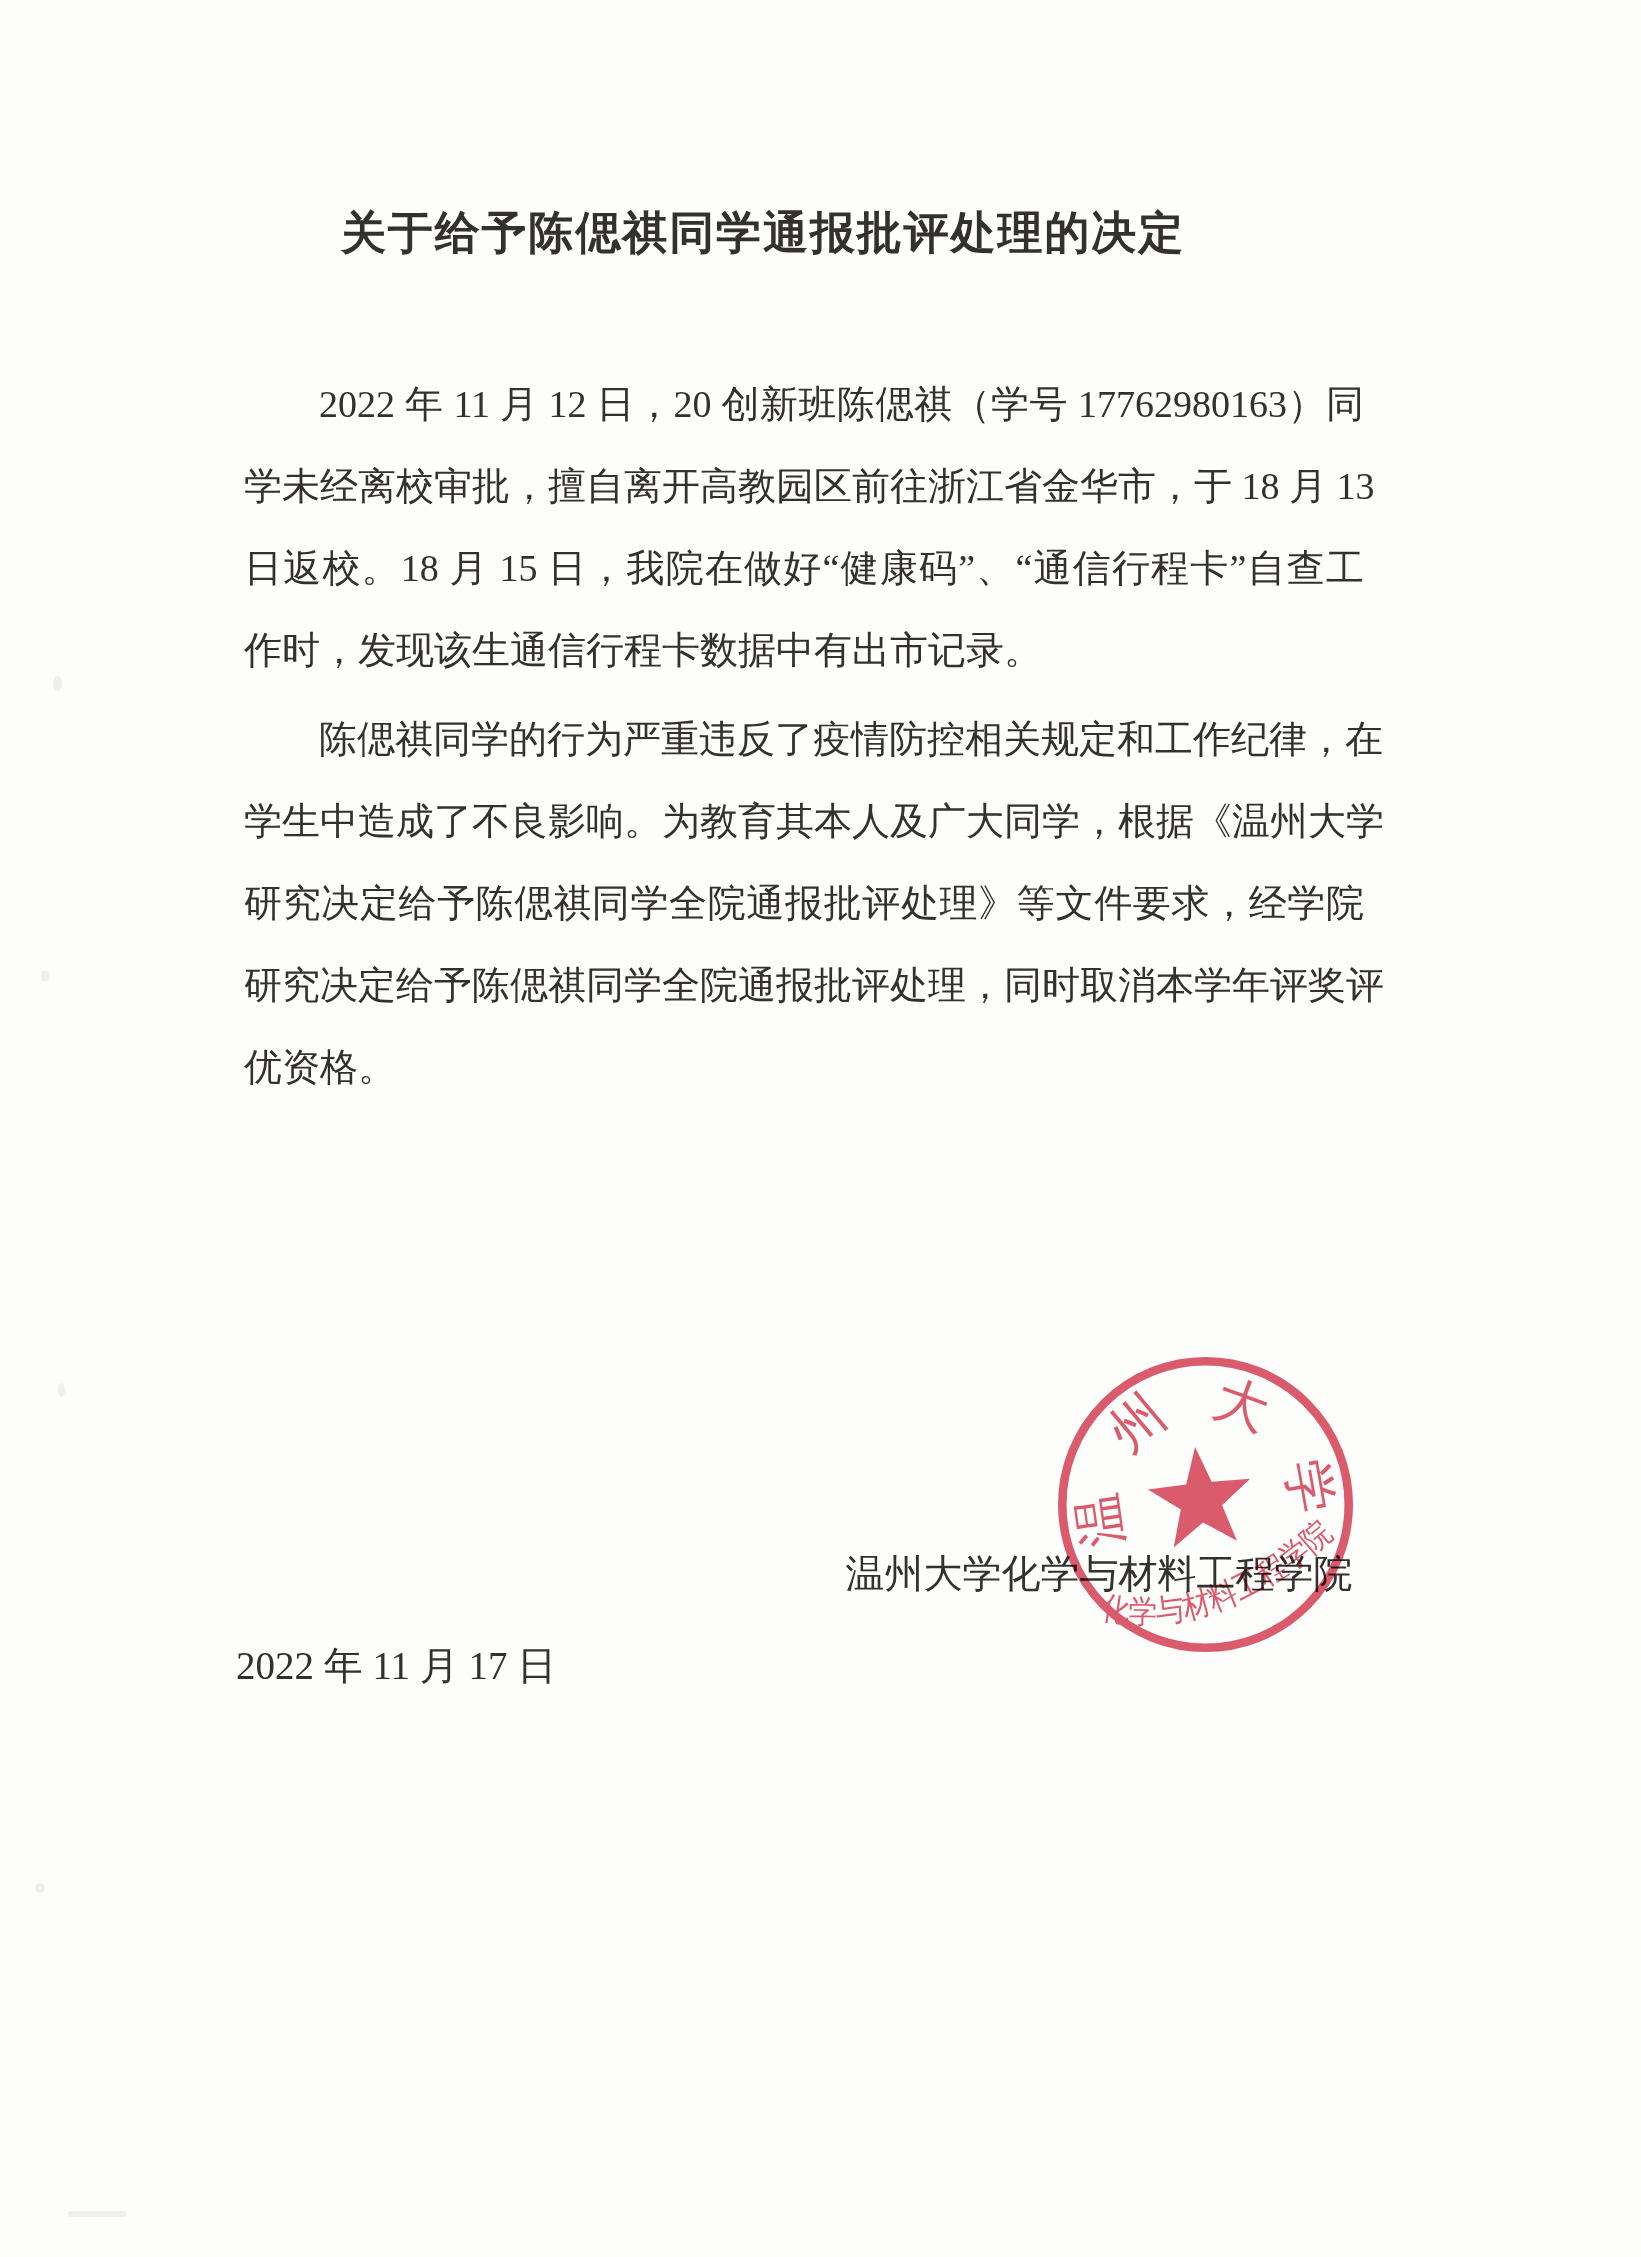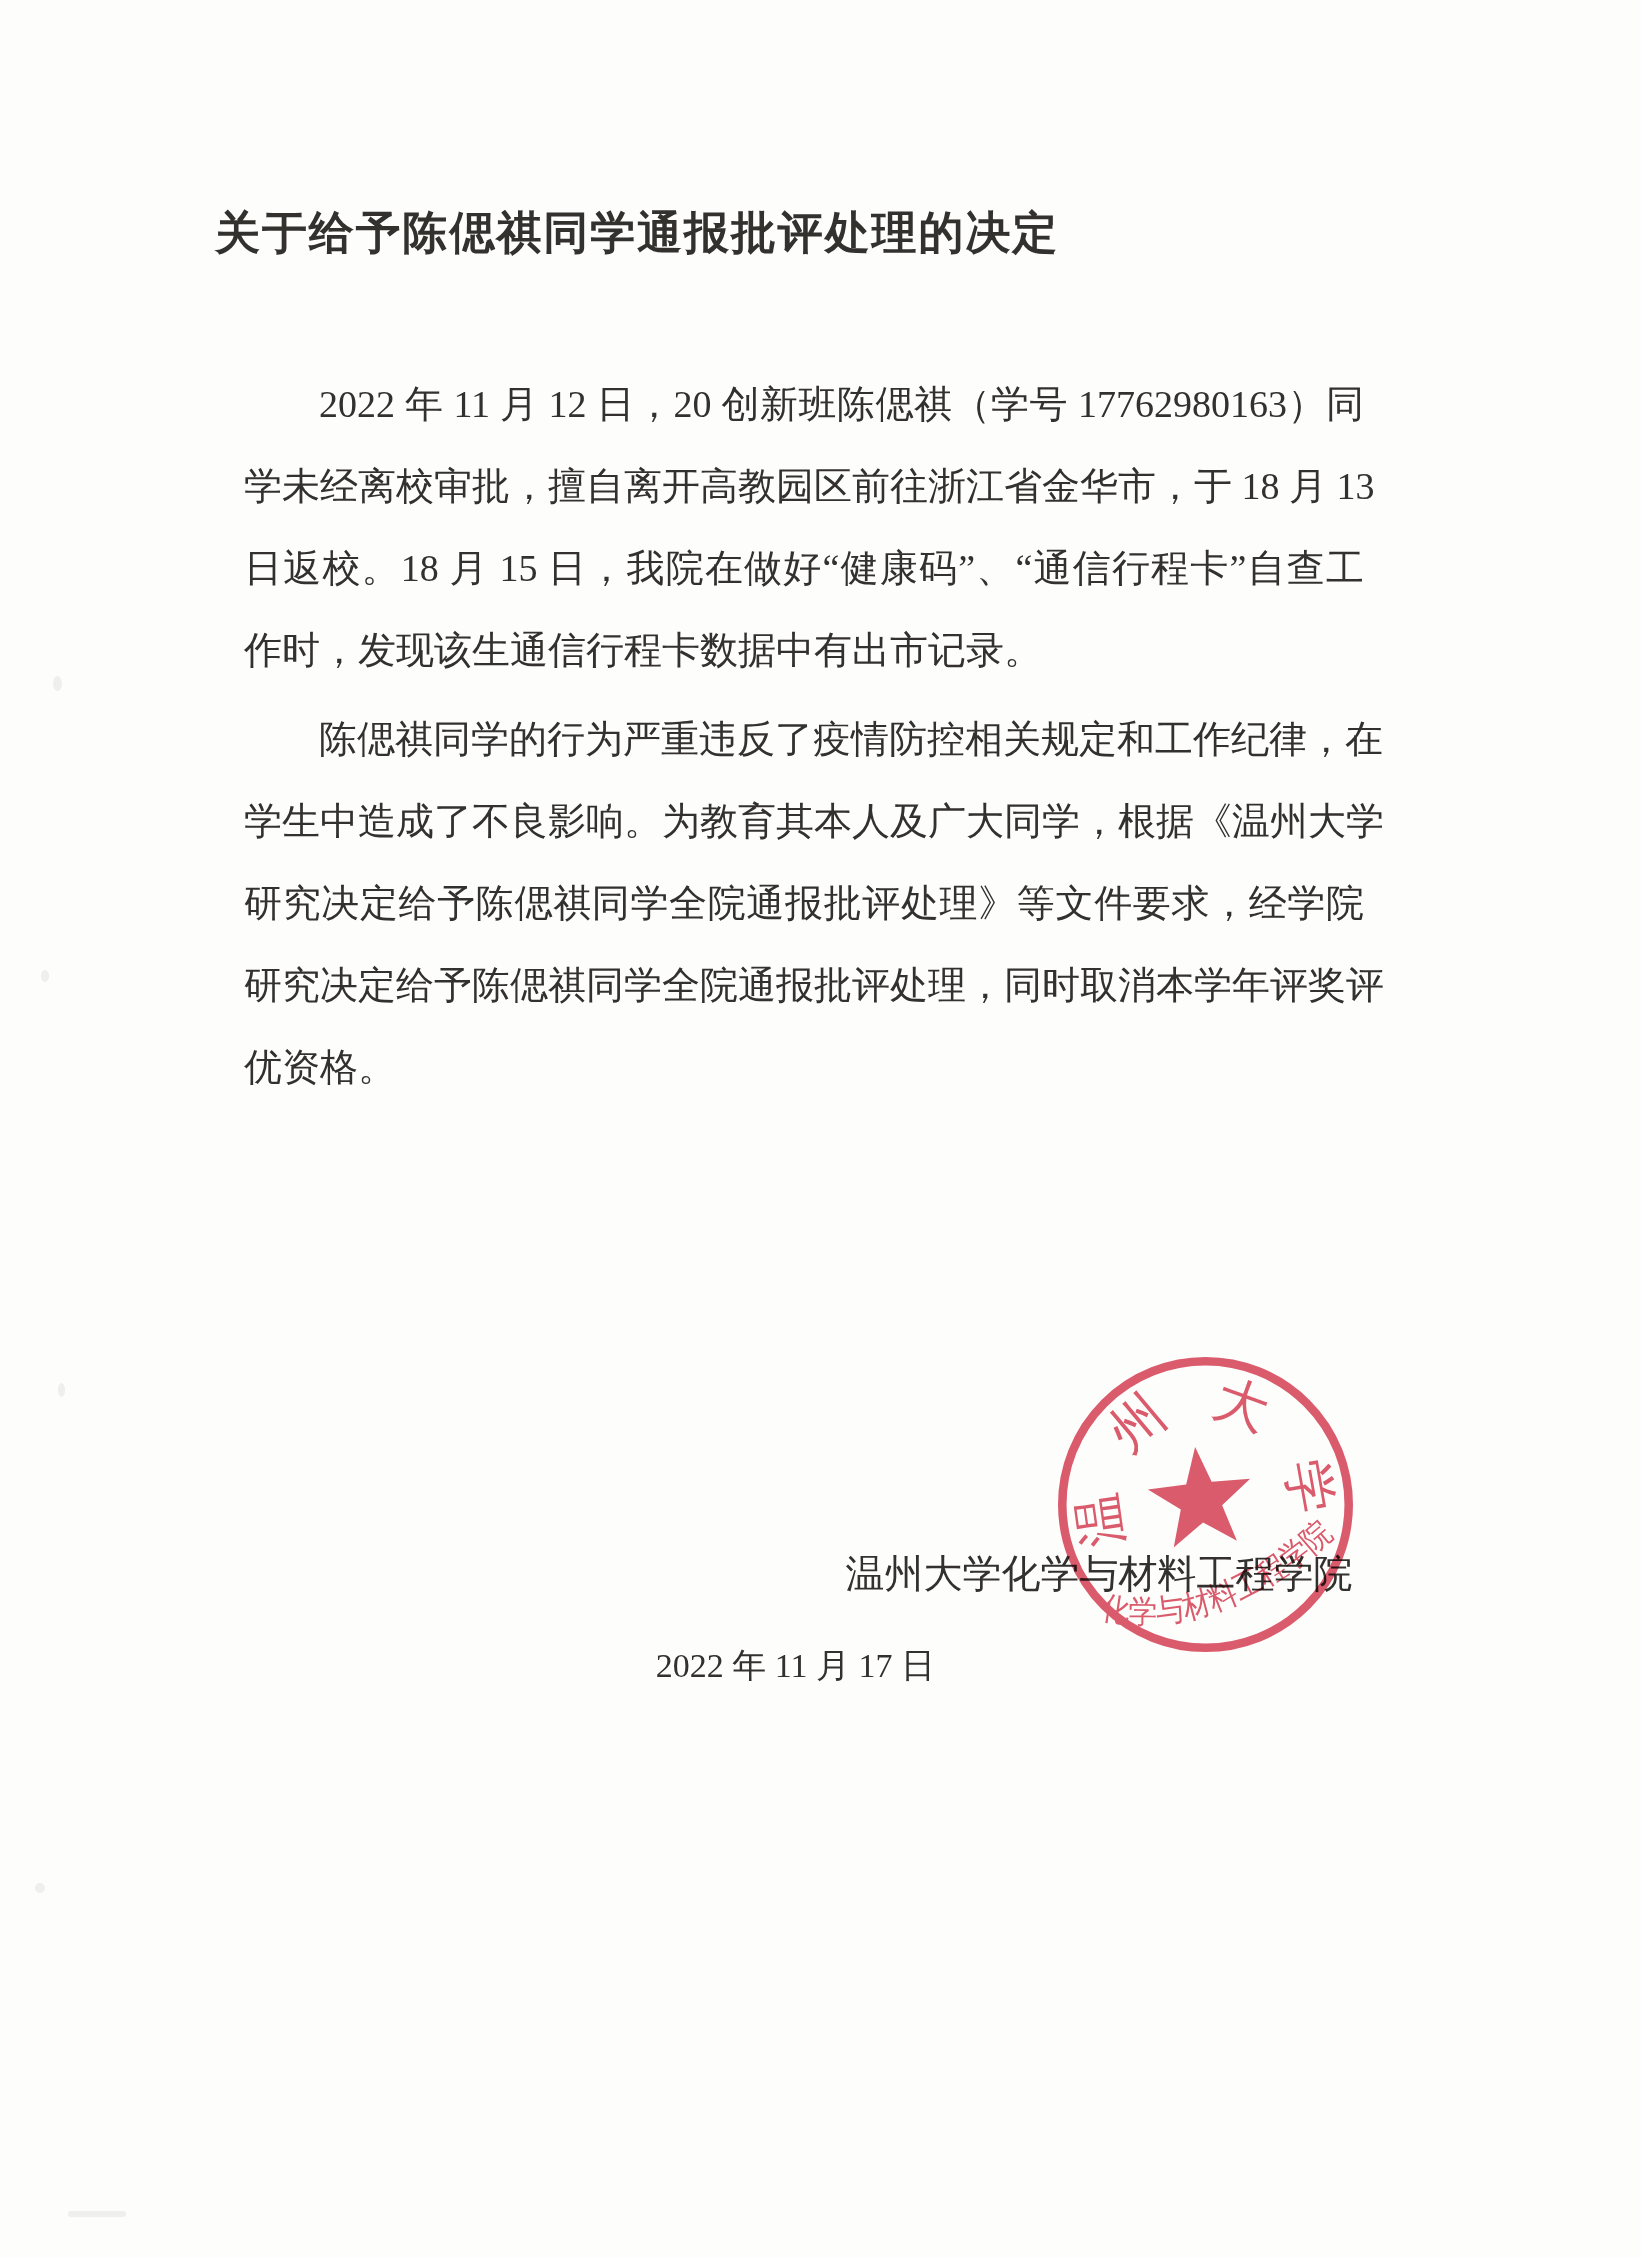--- a/index.html
+++ b/index.html
@@ -6,22 +6,23 @@
   .page{
     position:relative;
     width:1641px;height:2257px;
     background:#fdfdfc;
     overflow:hidden;
     font-family:"Liberation Serif","DejaVu Serif",serif;
     color:#33312e;
   }
   .title{
     position:absolute;
-    top:199px;left:244px;width:1120px;height:68px;
+    top:199px;left:232px;width:1120px;height:68px;
     line-height:68px;
+    text-align:center;
     font-size:45px;
     font-weight:bold;
     letter-spacing:1.9px;
     transform:translateX(-29px);
     margin:0;
   }
   .body{
     position:absolute;
     left:244px;top:363px;width:1120px;
   }
@@ -39,23 +40,23 @@
   .signature{
     position:absolute;
     top:1533px;left:244px;width:1120px;height:82px;
     line-height:82px;font-size:39px;
     text-align:right;padding-right:11.6px;
     box-sizing:border-box;
     z-index:1;
   }
   .date{
     position:absolute;
-    top:1625px;left:244px;width:1120px;height:82px;
-    line-height:82px;font-size:34px;
-    text-align:center;padding-right:17.4px;
+    top:1625px;left:236px;width:1120px;height:82px;
+    line-height:82px;font-size:39px;
+    text-align:left;padding-right:17.4px;
     box-sizing:border-box;
     z-index:1;
   }
   .seal{
     position:absolute;
     left:1049px;top:1348px;
     width:313px;height:313px;
     z-index:2;
     mix-blend-mode:multiply;
     opacity:0.93;

